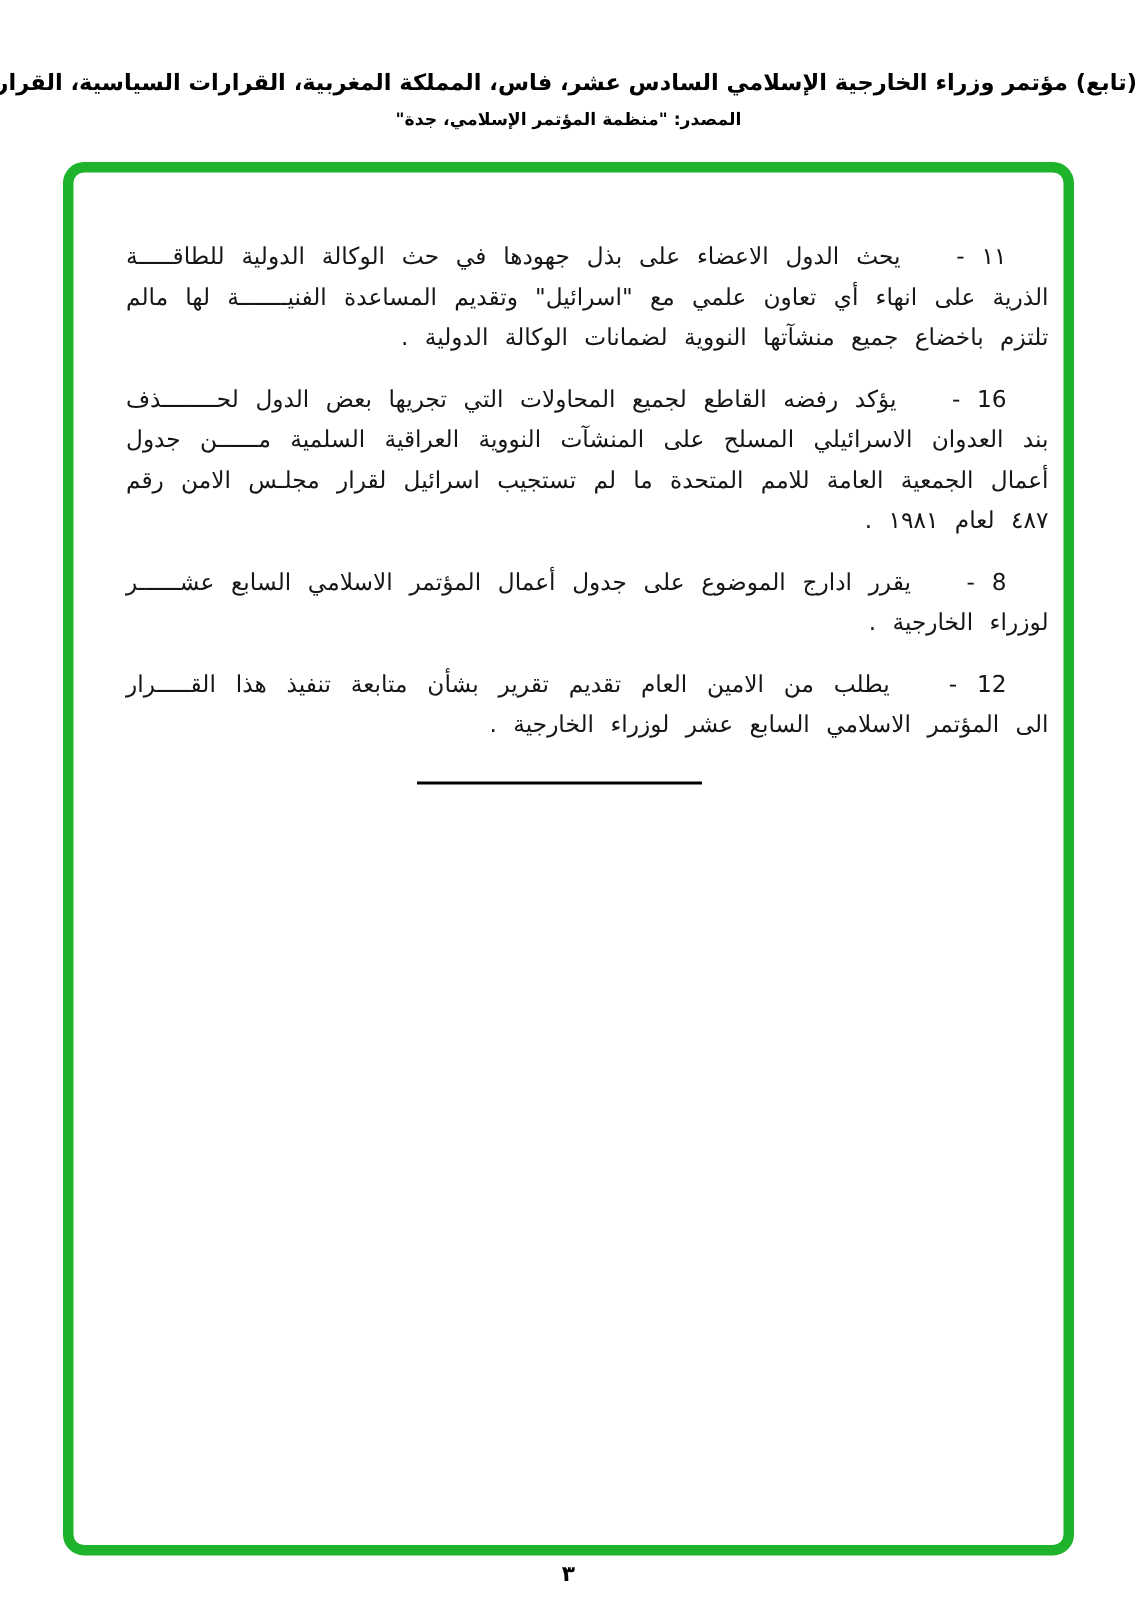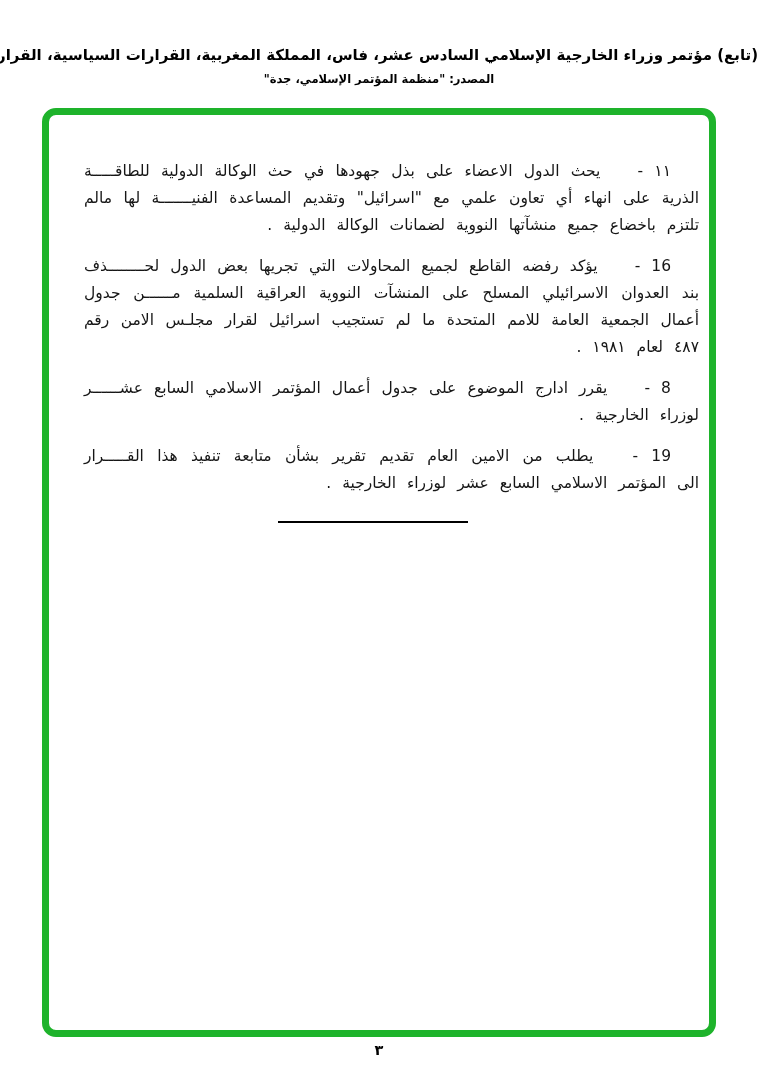--- a/index.html
+++ b/index.html
@@ -85,21 +85,21 @@
         <span class="pnum">16 -</span>
         <span class="ptext">يؤكد رفضه القاطع لجميع المحاولات التي تجريها بعض الدول لحــــــــذف بند العدوان الاسرائيلي المسلح على المنشآت النووية العراقية السلمية مــــــن جدول أعمال الجمعية العامة للامم المتحدة ما لم تستجيب اسرائيل لقرار مجلـس الامن رقم ٤٨٧ لعام ١٩٨١ .</span>
       </p>
 
       <p class="para">
         <span class="pnum">8 -</span>
         <span class="ptext">يقرر ادارج الموضوع على جدول أعمال المؤتمر الاسلامي السابع عشــــــر لوزراء الخارجية .</span>
       </p>
 
       <p class="para">
-        <span class="pnum">19 -</span>
+        <span class="pnum">12 -</span>
         <span class="ptext">يطلب من الامين العام تقديم تقرير بشأن متابعة تنفيذ هذا القـــــرار الى المؤتمر الاسلامي السابع عشر لوزراء الخارجية .</span>
       </p>
 
       <div class="divider"></div>
 
     </div>
   </div>
 
   <div class="page-number">٣</div>
 

